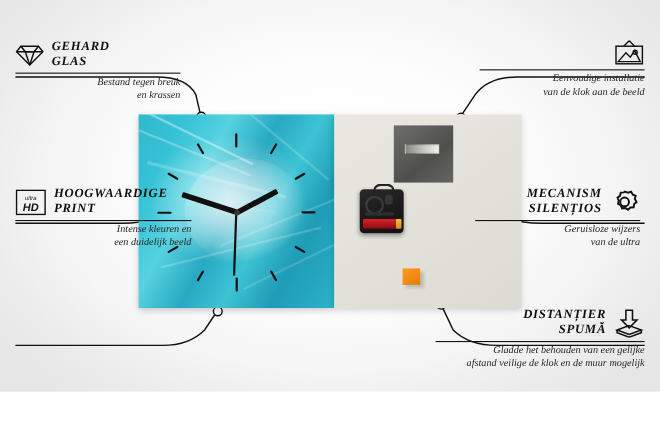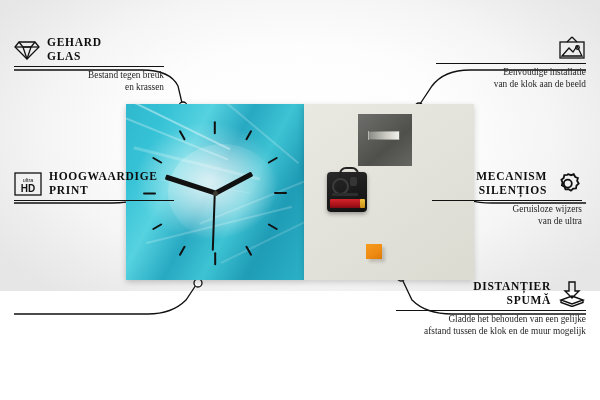--- a/index.html
+++ b/index.html
@@ -3,23 +3,24 @@
 <meta charset="utf-8">
 <style>
   html,body{margin:0;padding:0;}
   body{
     width:600px;height:400px;overflow:hidden;
     font-family:"Liberation Serif", serif;
     background:#ffffff;
     position:relative;
   }
   #stage{
-    position:absolute;inset:0;width:600px;height:291px;
+    position:absolute;inset:0;width:600px;height:356px;
     background:
       radial-gradient(ellipse 62% 72% at 50% 46%, #ffffff 0%, #fdfdfd 42%, #f5f5f5 68%, #ececed 86%, #e6e6e7 100%);
+    font-style: italic;
   }
   
   .product{
     position:absolute;left:126px;top:104px;width:348px;height:176px;
   }
   .panel-left{
     position:absolute;left:0;top:0;width:178px;height:176px;
     background:
       radial-gradient(ellipse 70% 58% at 46% 44%, rgba(255,255,255,.62) 0%, rgba(255,255,255,0) 58%),
       linear-gradient(118deg,#2fb8ce 0%, #36c2d6 16%, #56d2e0 32%, #27a9c2 48%, #3dc3d4 62%, #1f9cb6 78%, #2bb2c8 100%);
@@ -203,20 +204,24 @@
           <text x="14" y="10" font-family="Liberation Sans, sans-serif" font-size="5.4" text-anchor="middle" fill="#111">ultra</text>
           <text x="14" y="20" font-family="Liberation Sans, sans-serif" font-size="10" font-weight="bold" text-anchor="middle" fill="#111">HD</text>
         </svg>
       </span>
       <span class="c-title">
         <span>HOOGWAARDIGE</span><br>
         <span>PRINT</span>
       </span>
     </div>
     <div class="c-rule"></div>
+    <div class="c-sub">
+      <span>Intense kleuren en</span><br>
+      <span>een duidelijk beeld</span>
+    </div>
   </div>
 
 
   <div class="callout right" style="left:436px;top:36px;width:150px;">
     <div class="head-row">
       <span class="ico">
         <svg width="28" height="24" viewBox="0 0 28 24">
             <g fill="none" stroke="#111" stroke-width="1.3">
           <rect x="2" y="6" width="24" height="16"></rect>
           <path d="M4,20 L11,12 L15,16 L19,10 L24,20 Z"></path>
@@ -267,17 +272,17 @@
           <path d="M11,1 L17,1 L17,10 L21,10 L14,17 L7,10 L11,10 Z"></path>
           <path d="M14,15 L25,19 L14,23 L3,19 Z"></path>
           <path d="M3,19 L3,21.5 L14,25.5 L25,21.5 L25,19"></path>
         </g>
           </svg>
       </span>
     </div>
     <div class="c-rule"></div>
     <div class="c-sub">
       <span>Gladde het behouden van een gelijke</span><br>
-      <span>afstand tussen de klok en de muur mogelijk</span>
+      <span>afstand veilige de klok en de muur mogelijk</span>
     </div>
   </div>
 
 </div>
 
 </body></html>

